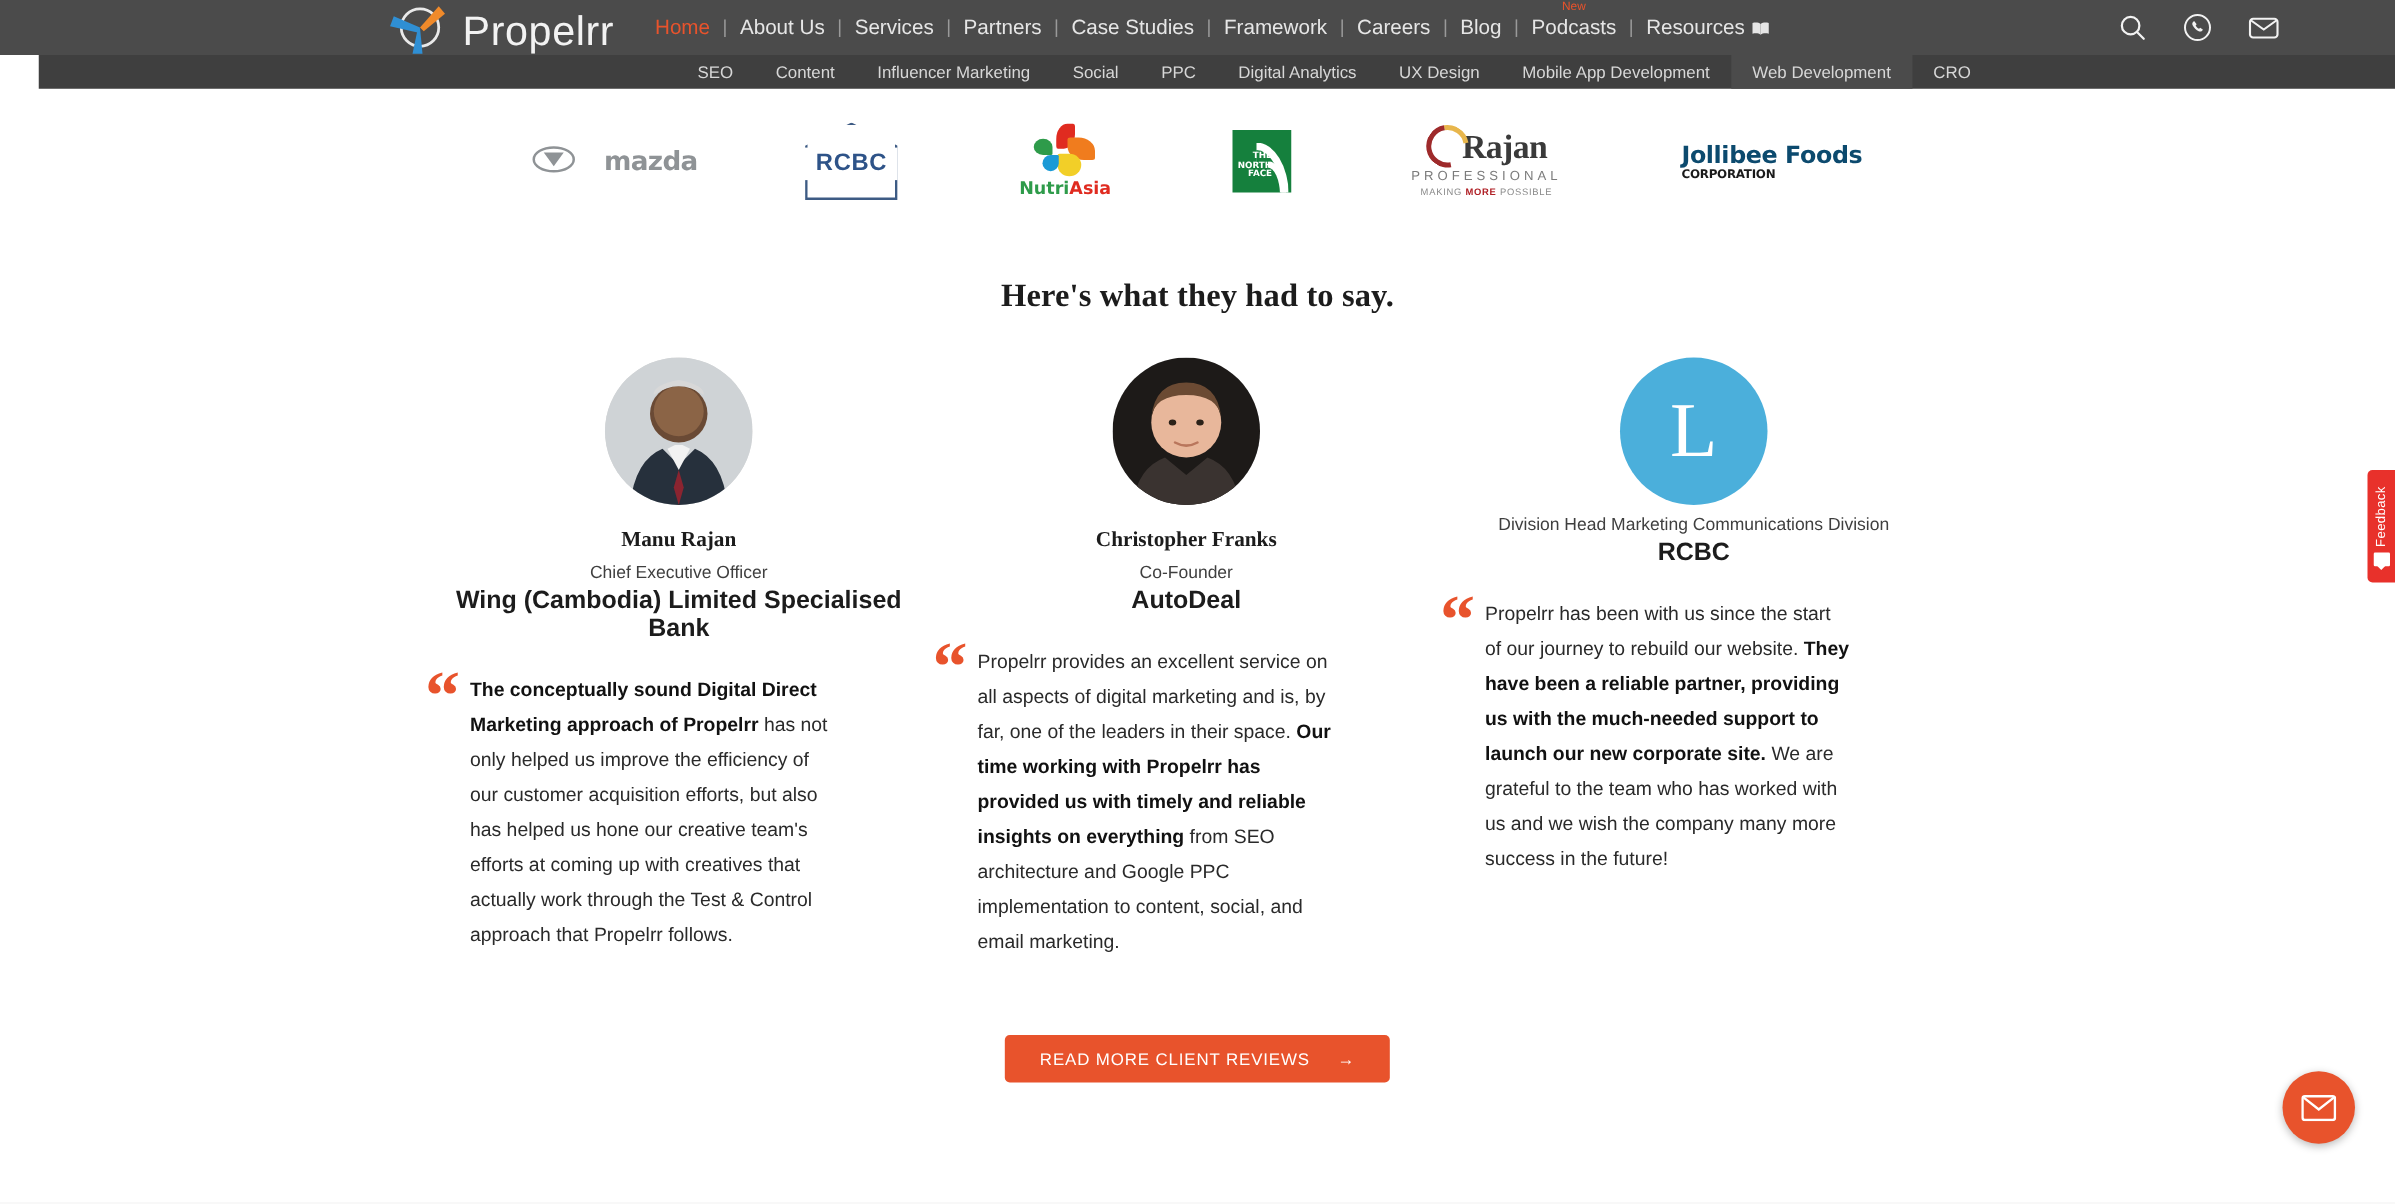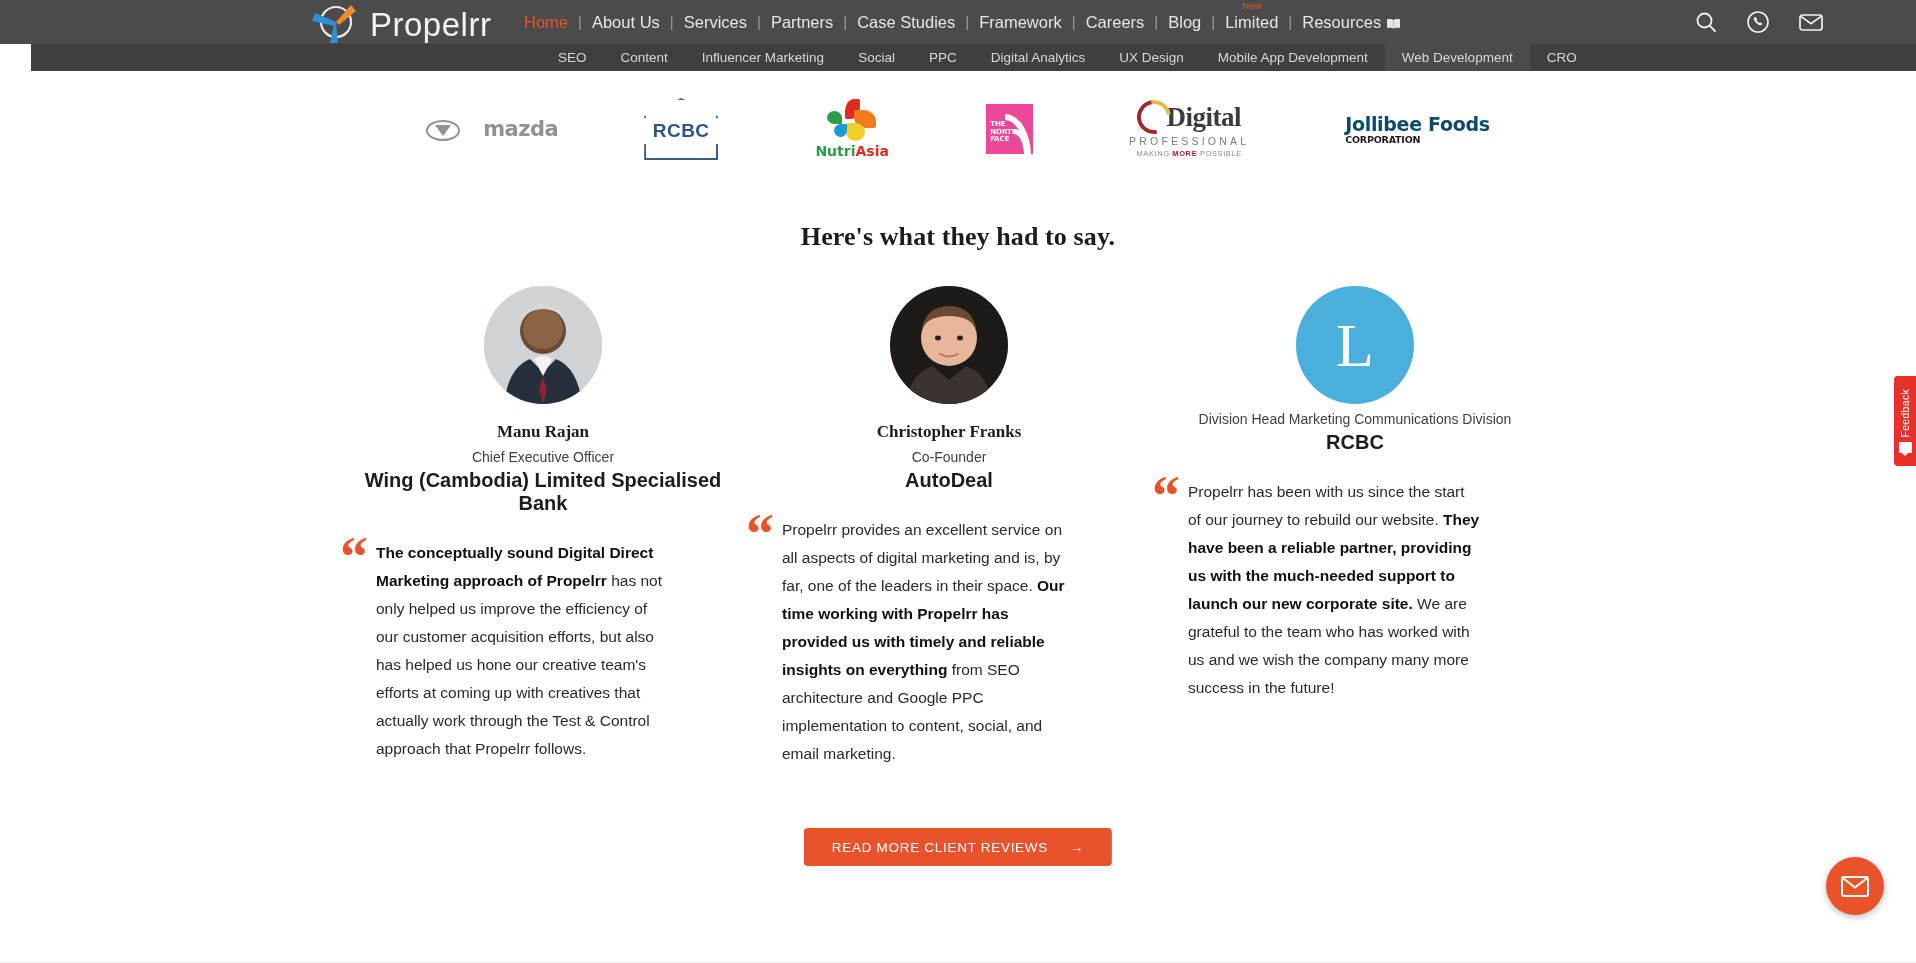--- a/index.html
+++ b/index.html
@@ -106,21 +106,21 @@
     top: 90px; left: 0; width: 1916px; height: 78px;
     display: flex; align-items: center; justify-content: center;
     gap: 86px;
   }
   .client-logo {
     display: flex; align-items: center; justify-content: center;
     height: 70px;
   }
 
   
-  .mz-wrap { display: flex; align-items: flex-end; gap: 23px; }
+  .mz-wrap { display: flex; align-items: flex-start; gap: 23px; }
   .mz-oval {
     width: 34px; height: 21px; border-radius: 50%;
     border: 2.5px solid #8f9396;
     position: relative;
   }
   .mz-oval::after {
     content: ""; position: absolute; left: 50%; top: 3px;
     transform: translateX(-50%);
     width: 0; height: 0;
     border-left: 8px solid transparent;
@@ -157,22 +157,22 @@
   
   .na-wrap { width: 96px; text-align: center; }
   .na-flower { position: relative; width: 62px; height: 42px; margin: 0 auto 2px; }
   .na-pet { position: absolute; border-radius: 60% 10% 60% 10%; }
   .na-word {
     font-size: 14px; font-weight: 700;
     font-family: "DejaVu Sans", sans-serif;
   }
   
   .tnf-box {
-    width: 47px; height: 50px; background: #ec4899;
-    position: relative; overflow: hidden;
+    width: 47px; height: 50px; background: #15803d;
+    position: relative; overflow: hidden; text-align: right;
   }
   .tnf-arc {
     position: absolute; right: 2px; bottom: -2px;
     width: 26px; height: 42px;
     border-right: 6px solid #fff;
     border-top: 6px solid #fff;
     border-radius: 0 100% 0 0;
   }
   .tnf-arc2 {
     position: absolute; right: 4px; bottom: -2px;
@@ -367,21 +367,21 @@
     <a class="nav-item">Partners</a>
     <span class="nav-sep">|</span>
     <a class="nav-item">Case Studies</a>
     <span class="nav-sep">|</span>
     <a class="nav-item">Framework</a>
     <span class="nav-sep">|</span>
     <a class="nav-item">Careers</a>
     <span class="nav-sep">|</span>
     <a class="nav-item">Blog</a>
     <span class="nav-sep">|</span>
-    <a class="nav-item"><span class="nav-badge">New</span><span>Limited</span></a>
+    <a class="nav-item"><span class="nav-badge">New</span><span>Podcasts</span></a>
     <span class="nav-sep">|</span>
     <a class="nav-item"><span>Resources</span><svg id="nav-book-icon" width="15" height="12" viewBox="0 0 15 12">
           <path d="M7.5 2.2C6 1 3.8 0.9 1 1.3v8.6c2.8-0.4 5 -0.3 6.5 0.9z" fill="#e6e6e6"></path>
           <path d="M7.5 2.2C9 1 11.2 0.9 14 1.3v8.6c-2.8-0.4-5-0.3-6.5 0.9z" fill="#e6e6e6"></path>
         </svg></a>
   </nav>
 
   <div id="header-tools">
     <svg class="tool-icon" width="24" height="24" viewBox="0 0 24 24">
       <circle cx="10.5" cy="10.5" r="7" fill="none" stroke="#f2f2f2" stroke-width="1.8"></circle>
@@ -451,21 +451,21 @@
         <div>NORTH</div>
         <div>FACE</div>
       </div>
     </div>
   </div>
 
   <div class="client-logo">
     <div class="ne-wrap">
       <div class="ne-top">
         <span class="ne-swoosh"></span>
-        <span class="ne-name">Digital</span>
+        <span class="ne-name">Rajan</span>
       </div>
       <div class="ne-pro">PROFESSIONAL</div>
       <div class="ne-tag"><span>MAKING </span><b>MORE</b><span> POSSIBLE</span></div>
     </div>
   </div>
 
   <div class="client-logo">
     <div class="jb-wrap">
       <div class="jb-name">Jollibee Foods</div>
       <div class="jb-sub">CORPORATION</div>

